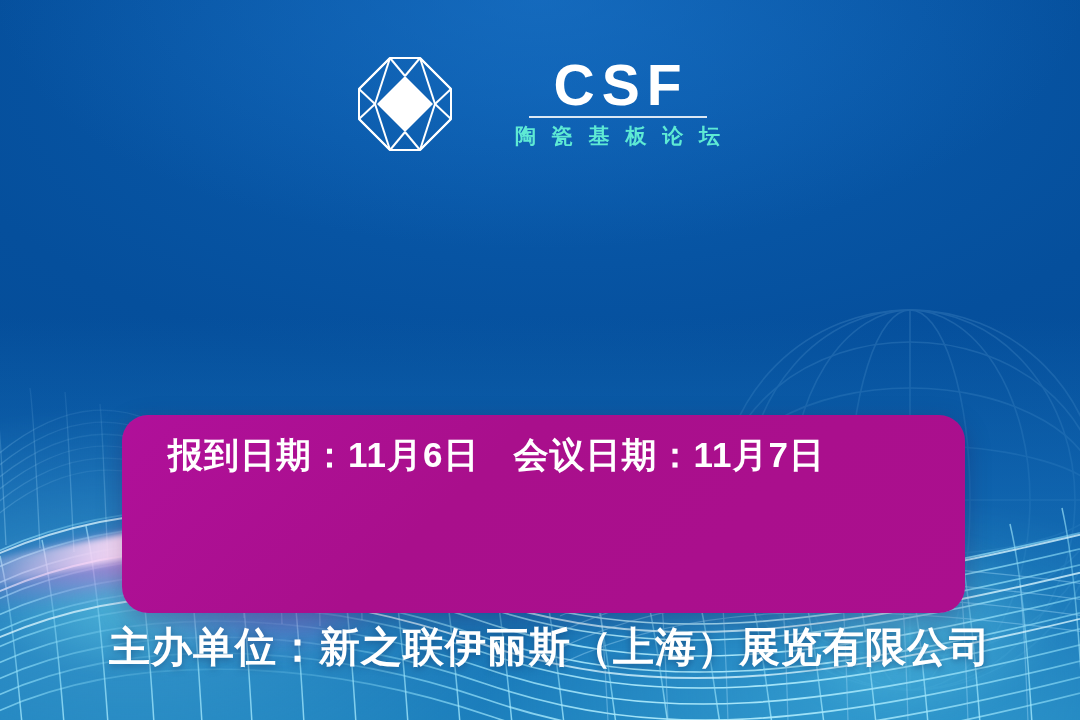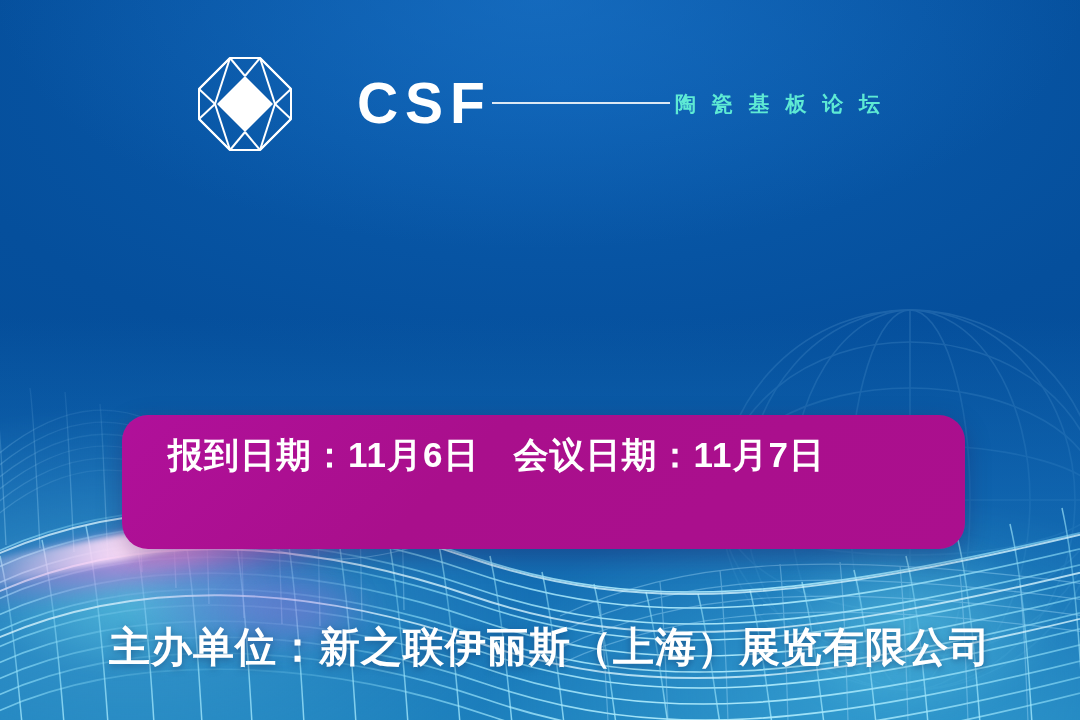--- a/index.html
+++ b/index.html
@@ -80,21 +80,21 @@
 
   
   .mesh{ position:absolute; inset:0; width:100%; height:100%; }
 
   
   .logo{
     position:absolute; left:0; right:0; top:54px;
     display:flex; align-items:center; justify-content:center; gap:18px;
   }
   .logo-mark{ width:100px; height:100px; display:block; }
-  .logo-text{ display:flex; flex-direction:row; align-items:center;margin-left:37px; }
+  .logo-text{ display:flex; flex-direction:column; align-items:center;margin-left:37px; }
   .logo-csf{
     color:#fff; font-weight:bold; font-size:57px; line-height:.98;
     letter-spacing:7px; padding-left:7px;
   }
   .logo-rule{
     width:178px; height:2px; background:rgba(255,255,255,.85);
     margin:3px 0 4px;
   }
   .logo-sub{
     color:#5eead4; font-size:21px; font-weight:bold;
@@ -113,21 +113,21 @@
     line-height:1.02;
     letter-spacing:0px;
     text-shadow:0 2px 10px rgba(2,40,85,.40);
   }
   .headline .line.two{ margin-top:8px; }
 
   
   .band{
     position:absolute;
     left:122px; top:415px;
-    width:843px; height:134px;
+    width:843px; height:198px;
     background:linear-gradient(135deg,#b0109a 0%,#a90f8c 40%,#ab0f8e 100%);
     border-radius:26px;
     box-shadow:0 8px 26px rgba(40,0,60,.28);
     padding:22px 0 0 46px;
   }
   .band-row{
     color:#fff;
     font-size:35px;
     font-weight:bold;
     line-height:1.0;

